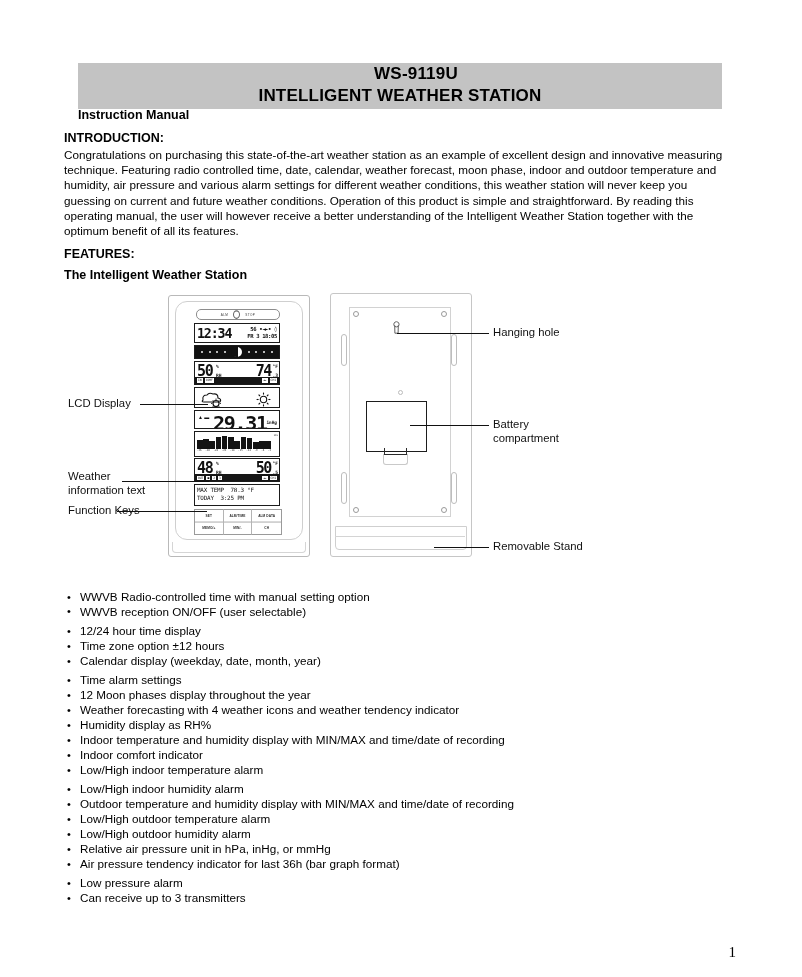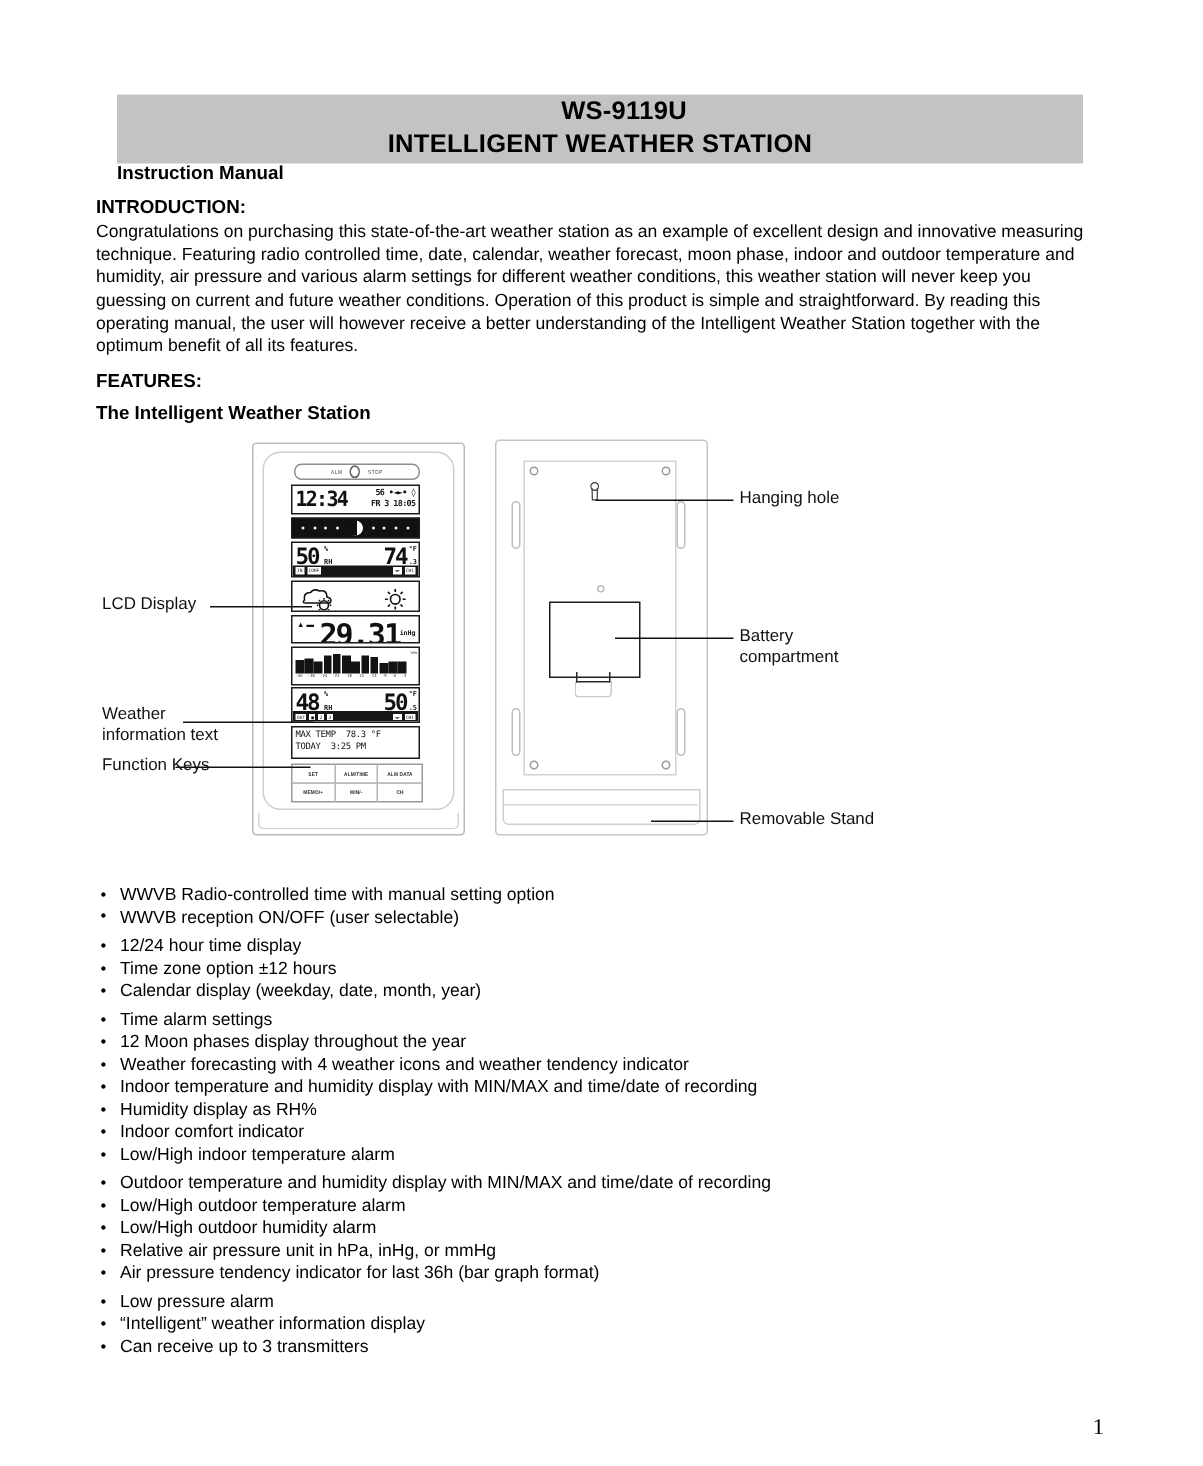--- a/index.html
+++ b/index.html
@@ -719,28 +719,28 @@
 
   <div class="features-list">
     <div class="feature-item">WWVB Radio-controlled time with manual setting option</div>
     <div class="feature-item gap-after">WWVB reception ON/OFF (user selectable)</div>
     <div class="feature-item">12/24 hour time display</div>
     <div class="feature-item">Time zone option ±12 hours</div>
     <div class="feature-item gap-after">Calendar display (weekday, date, month, year)</div>
     <div class="feature-item">Time alarm settings</div>
     <div class="feature-item">12 Moon phases display throughout the year</div>
     <div class="feature-item">Weather forecasting with 4 weather icons and weather tendency indicator</div>
+    <div class="feature-item">Humidity display as RH%</div>
     <div class="feature-item">Indoor temperature and humidity display with MIN/MAX and time/date of recording</div>
-    <div class="feature-item">Humidity display as RH%</div>
     <div class="feature-item">Indoor comfort indicator</div>
     <div class="feature-item gap-after">Low/High indoor temperature alarm</div>
+    <div class="feature-item">Low/High indoor humidity alarm</div>
     <div class="feature-item">Outdoor temperature and humidity display with MIN/MAX and time/date of recording</div>
     <div class="feature-item">Low/High outdoor temperature alarm</div>
     <div class="feature-item">Low/High outdoor humidity alarm</div>
     <div class="feature-item">Relative air pressure unit in hPa, inHg, or mmHg</div>
     <div class="feature-item gap-after">Air pressure tendency indicator for last 36h (bar graph format)</div>
     <div class="feature-item">Low pressure alarm</div>
-    <div class="feature-item">“Intelligent” weather information display</div>
     <div class="feature-item">Can receive up to 3 transmitters</div>
   </div>
 
   <div class="page-number">1</div>
 </div>
 
 </body></html>

